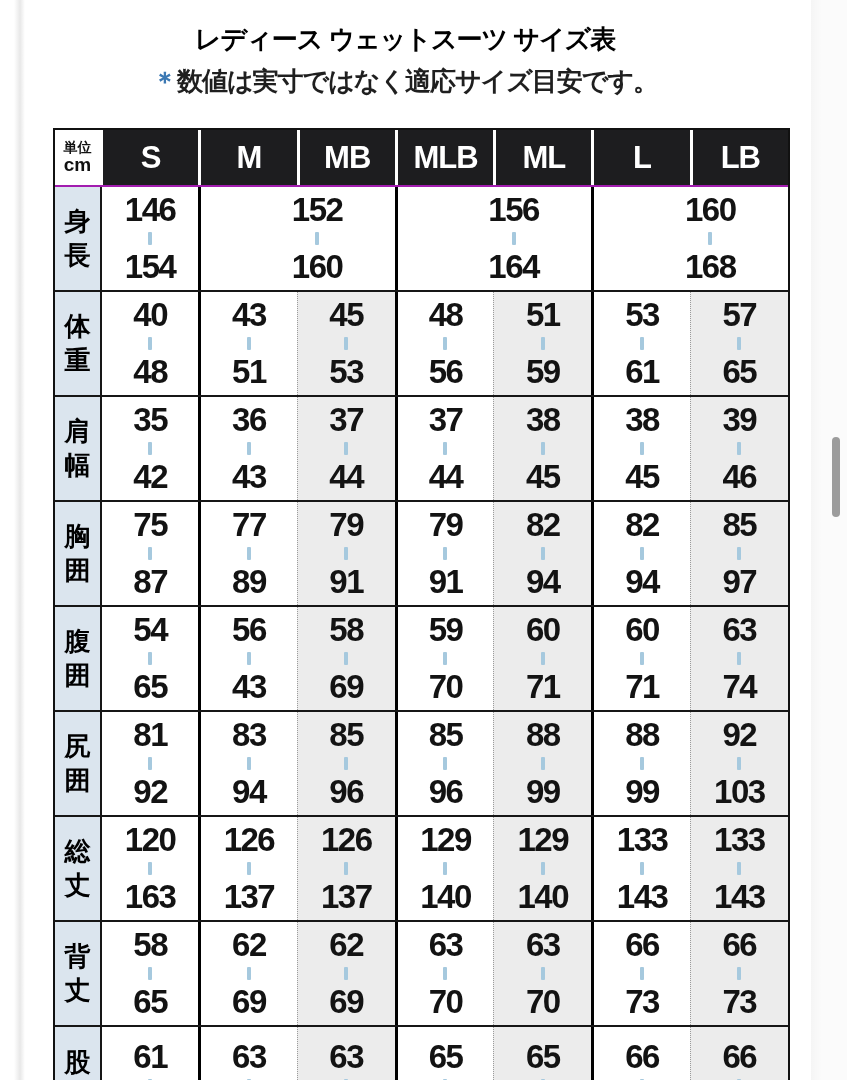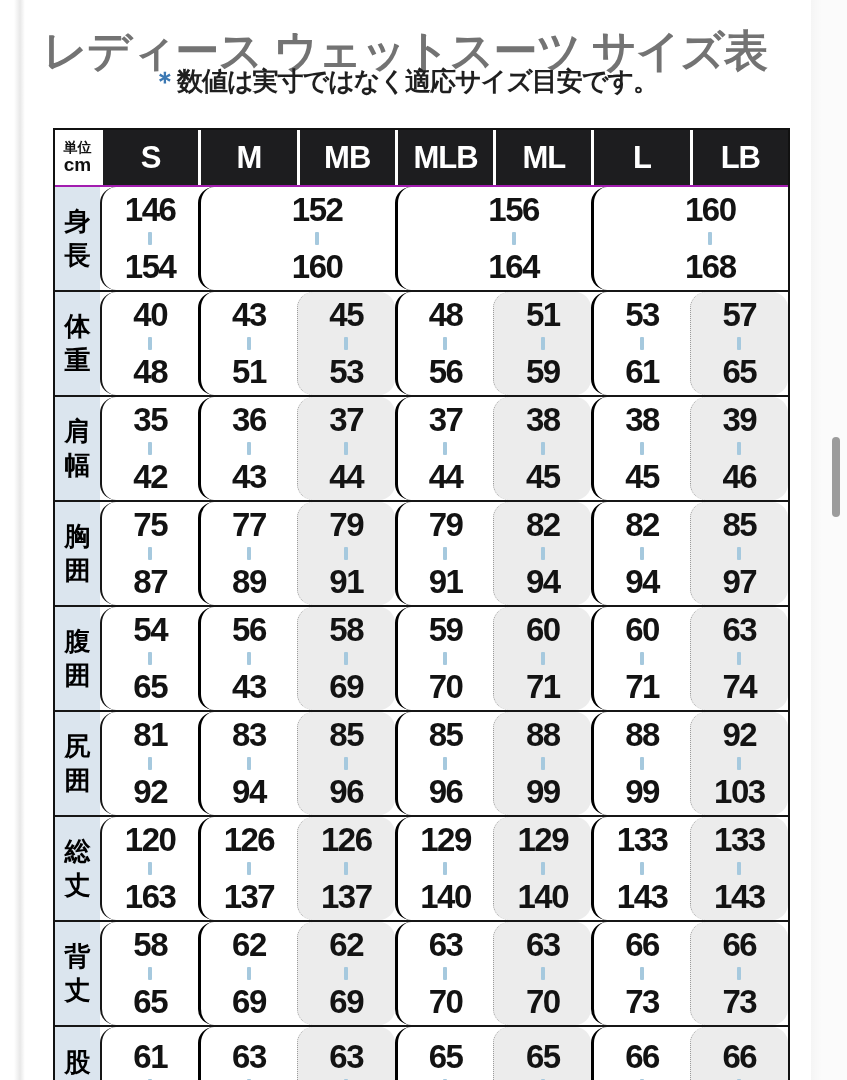--- a/index.html
+++ b/index.html
@@ -10,21 +10,21 @@
   
   .left-shadow { position:absolute; left:14px; top:0; width:11px; height:100%;
     background:linear-gradient(to right, rgba(0,0,0,0), rgba(0,0,0,0.09) 55%, rgba(0,0,0,0)); }
   .right-gutter { position:absolute; right:0; top:0; width:36px; height:100%;
     background:linear-gradient(to right, rgba(0,0,0,0.04), rgba(0,0,0,0.015) 30%, rgba(0,0,0,0.015)); }
   .scroll-thumb { position:absolute; left:832px; top:437px; width:8px; height:80px;
     background:#9c9c9c; border-radius:4px; }
 
   
   .title { position:absolute; left:0; top:22px; width:810px; text-align:center;
-    font-size:44px; font-weight:bold; color:#737373; letter-spacing:-1px; }
+    font-size:26px; font-weight:bold; color:#000000; letter-spacing:-1px; }
   .subtitle { position:absolute; left:0; top:64px; width:810px; text-align:center;
     font-size:26px; font-weight:bold; color:#1f1f1f; letter-spacing:-1px; }
   .subtitle .mark { color:#3b78b3; font-weight:bold; }
 
   
   .size-table { position:absolute; left:53px; top:128px; width:737px;
     border:2px solid #111; background:#fff; }
   .t-row { display:grid; grid-template-columns:45px repeat(7,1fr);
     height:105px; border-bottom:2px solid #161616; background:#fff; }
   .t-row:last-child { border-bottom:none; }
@@ -35,21 +35,21 @@
 
   .hcell { background:#1d1d1f; color:#fff; font-size:31px; font-weight:bold;
     border-left:3px solid #fff; letter-spacing:-1px; }
   .unit-cell { background:#fff; color:#111; font-weight:bold; line-height:1.05; }
   .unit-top { font-size:14px; }
   .unit-bottom { font-size:19px; }
 
   .label-cell { background:#dbe5ee; color:#000; font-size:26px; font-weight:bold; line-height:1.3; }
   .label-cell span { display:block; }
 
-  .range-cell { font-size:33px; font-weight:600; color:#131313; letter-spacing:-1.5px;border-radius:16px; }
+  .range-cell { font-size:33px; font-weight:600; color:#131313; letter-spacing:-1.5px; }
   .range-cell .num { line-height:1.02; }
   .dash { width:4px; height:13px; background:#a6c9de; margin:5px 0; border-radius:1px; }
 
   .sep-thin  { border-left:2px solid #161616; }
   .sep-thick { border-left:3px solid #000; }
   .sep-dot   { border-left:1px dotted #9b9b9b; }
   .alt { background:#ececec; }
   .span2 { grid-column:span 2;padding-left:38px; }
 
   .partial .label-cell { justify-content:flex-start; padding-top:19px; }

